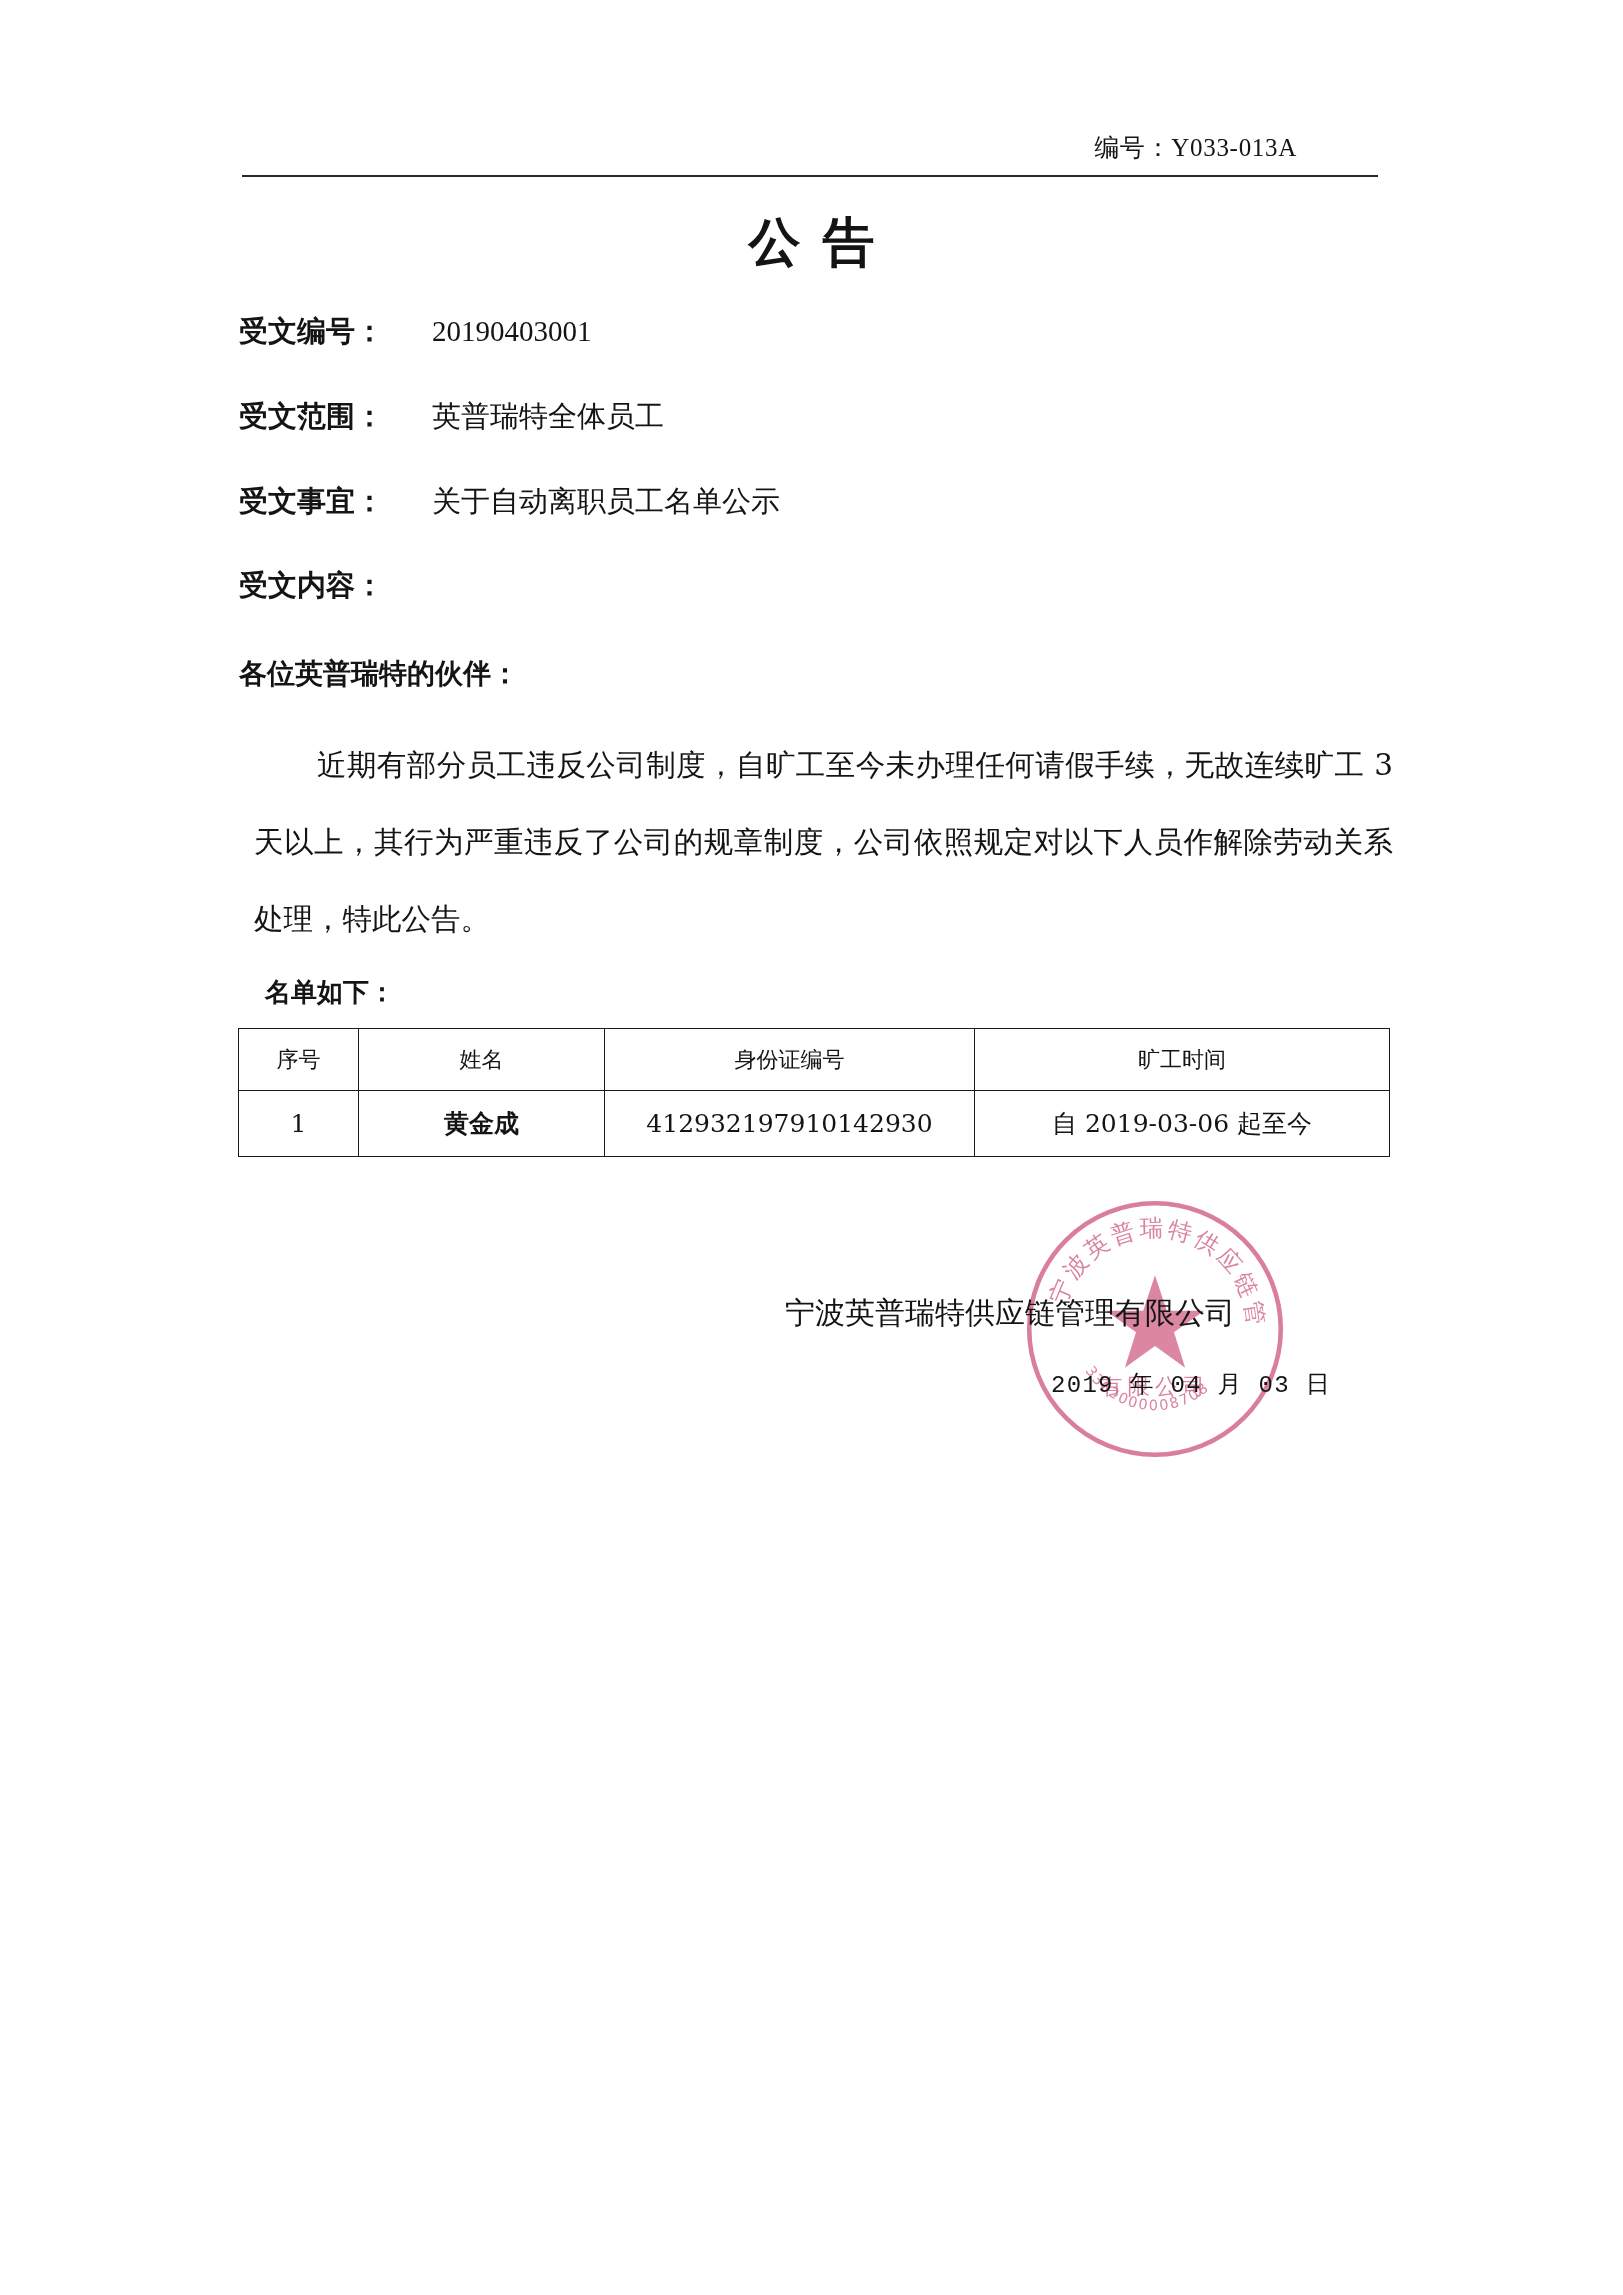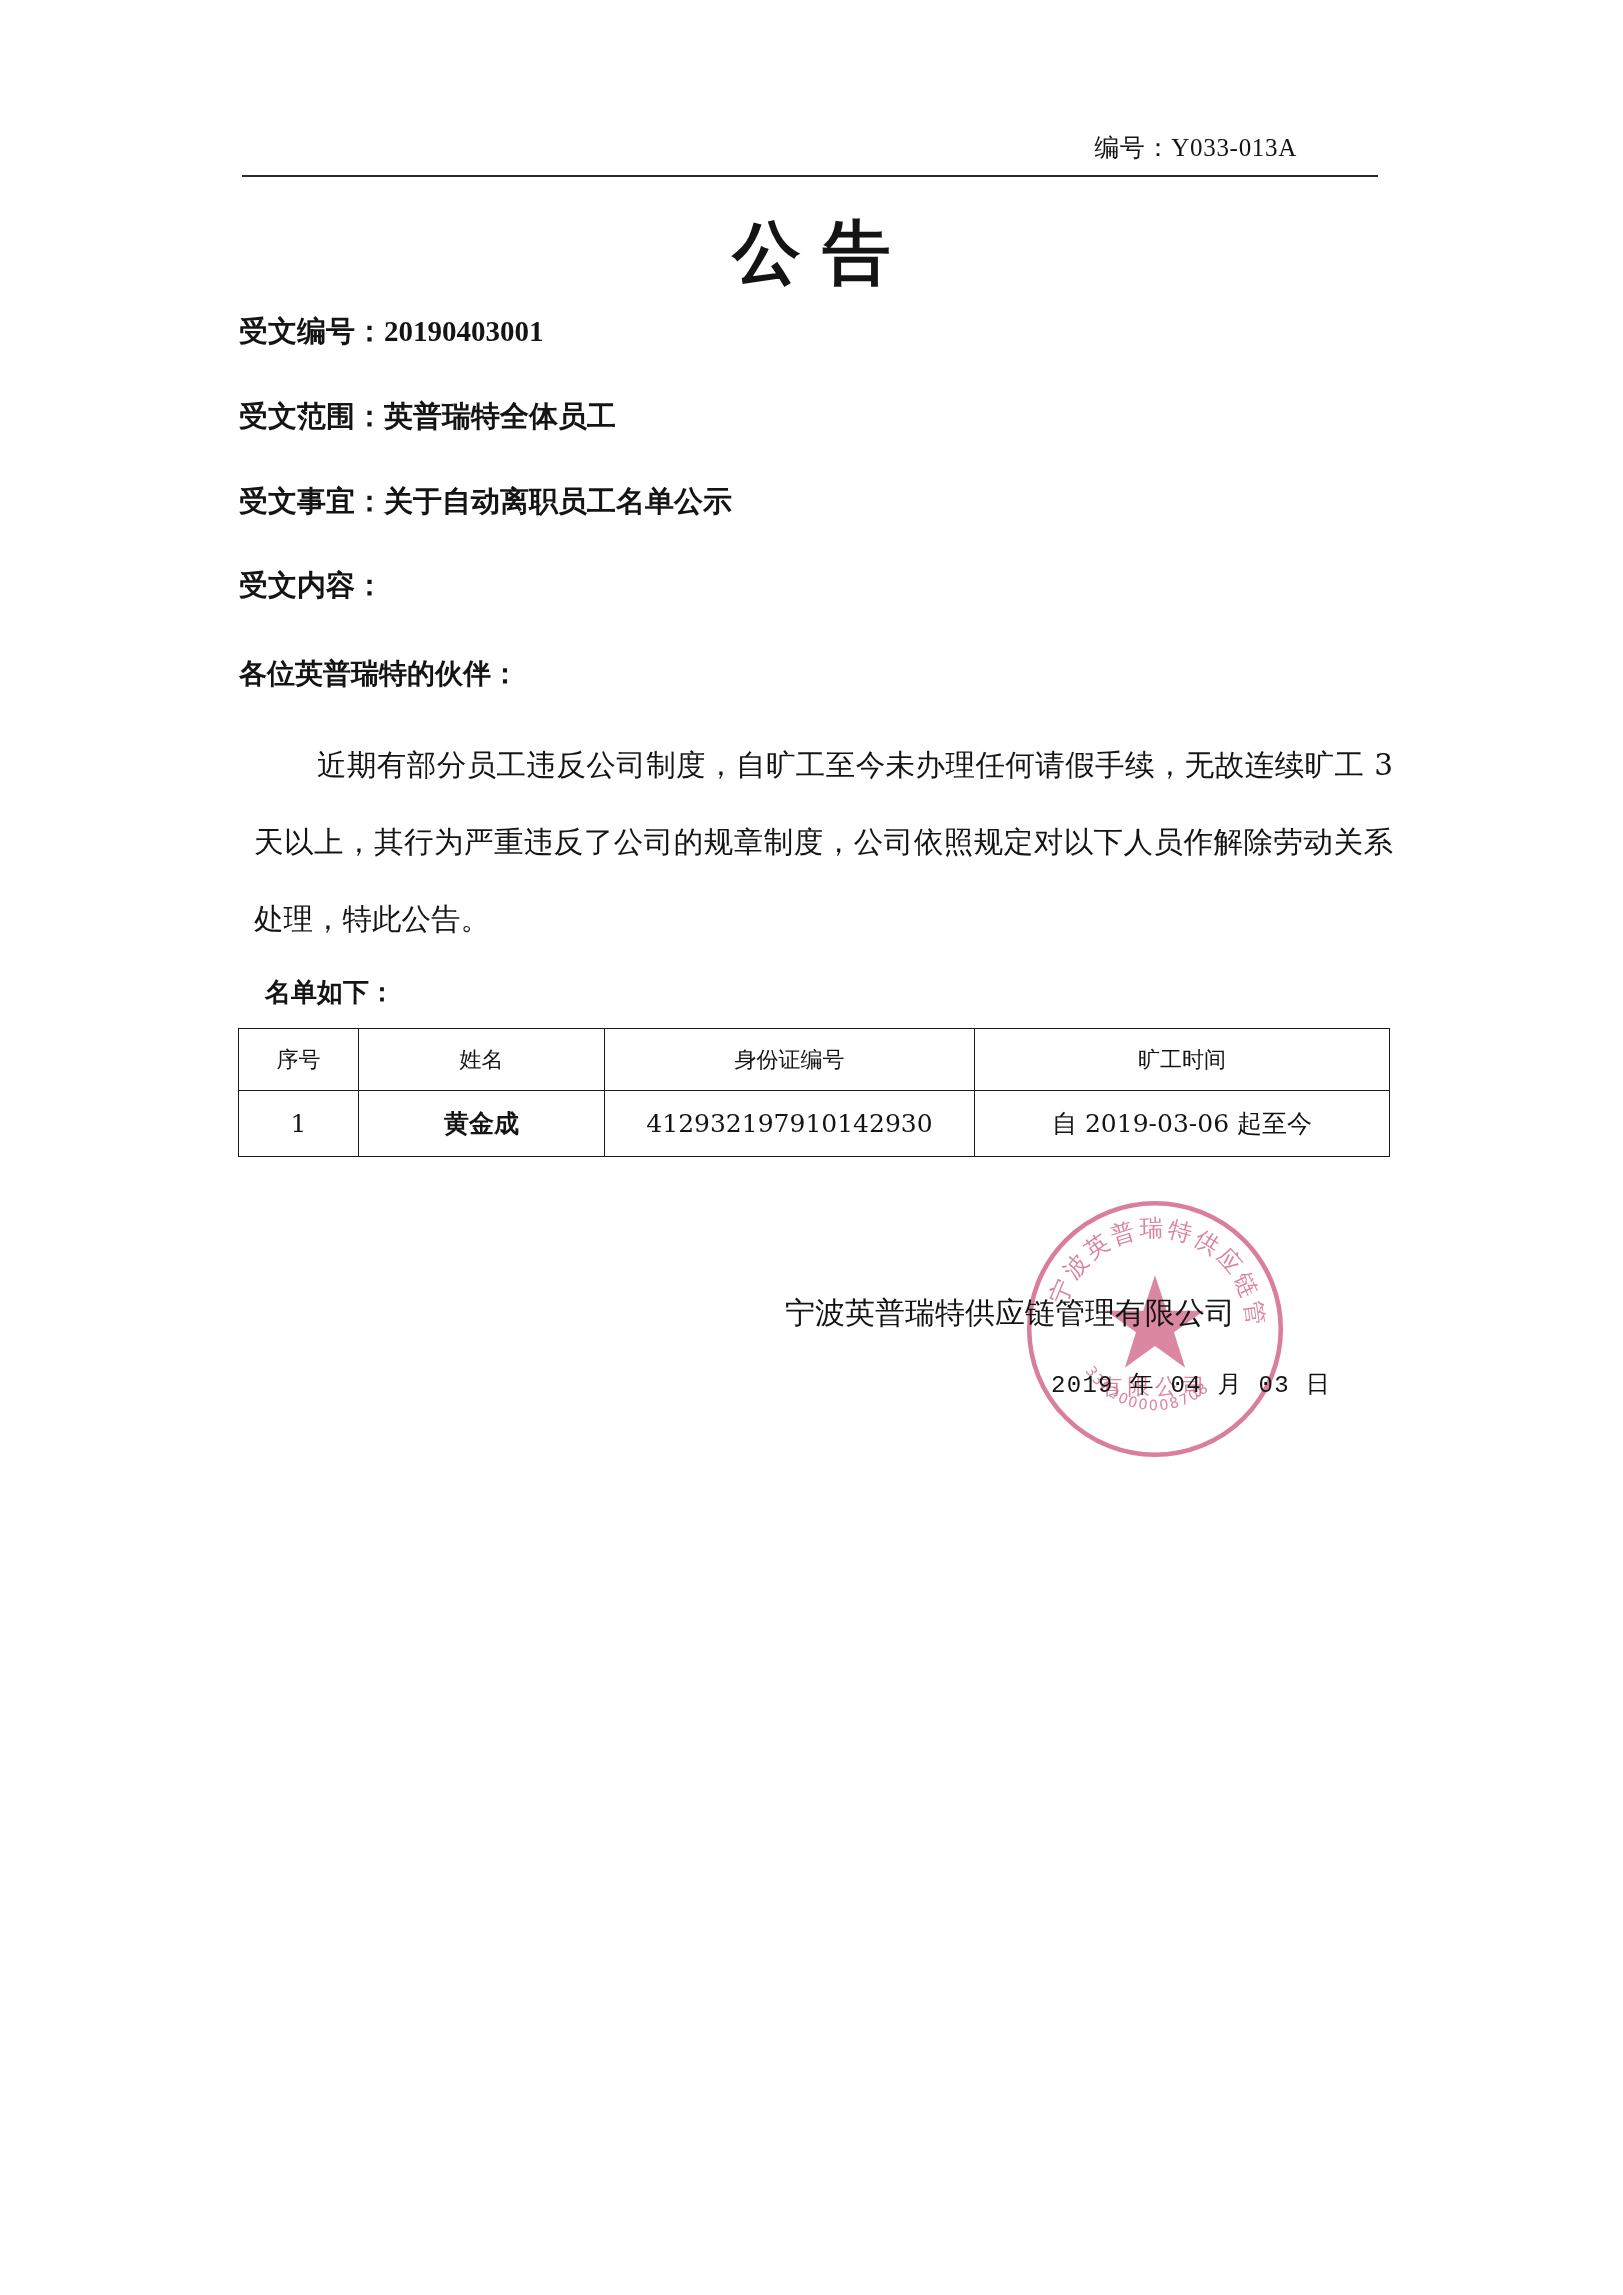--- a/index.html
+++ b/index.html
@@ -38,40 +38,41 @@
     height: 2px;
     background: #2a2a2a;
   }
   
   .doc-title {
     position: absolute;
     left: 0;
     top: 208px;
     width: 1623px;
     text-align: center;
-    font-size: 68px;
+    font-size: 52px;
     font-weight: bold;
     letter-spacing: 22px;
     text-indent: 22px;
     font-family: "DejaVu Serif", "Liberation Serif", serif;
   }
   
   .field {
     position: absolute;
     left: 239px;
     font-size: 29px;
     white-space: nowrap;
     line-height: 1.2;
   }
   .field .lbl {
     font-weight: bold;
     font-family: "DejaVu Serif", "Liberation Serif", serif;
   }
   .field .val {
-    font-weight: bold;
+    font-weight: normal;
+    margin-left: 48px;
   }
   #field-1 { top: 314px; }
   #field-2 { top: 399px; }
   #field-3 { top: 484px; }
   #field-4 { top: 568px; }
 
   .salutation {
     position: absolute;
     left: 239px;
     top: 655px;

